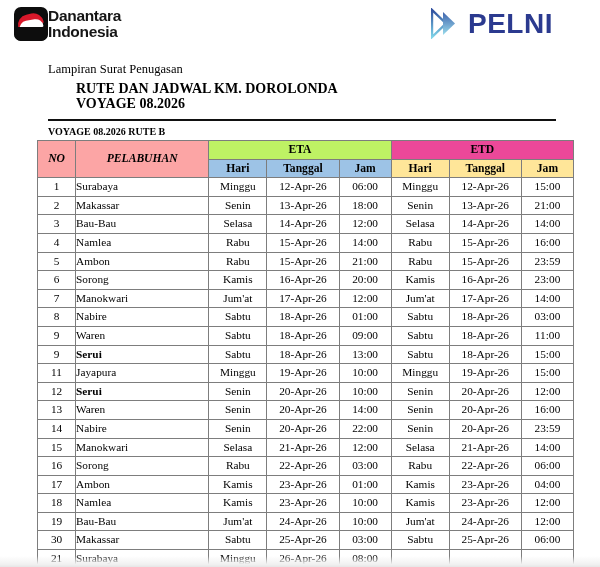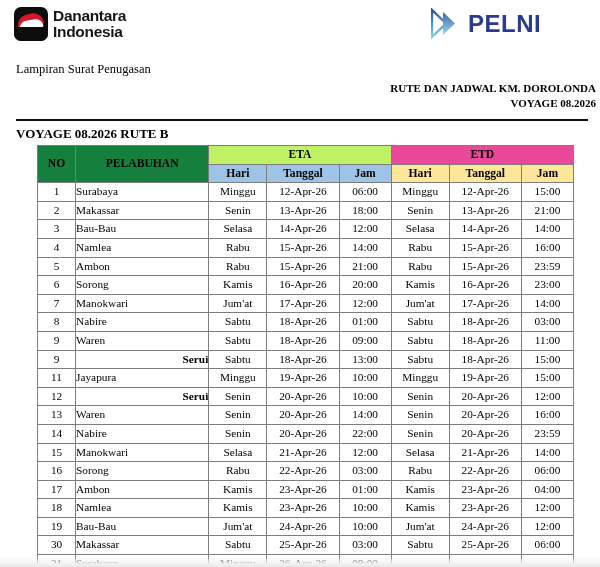--- a/index.html
+++ b/index.html
@@ -21,21 +21,20 @@
     position: relative;
     height: 52px;
     width: 600px;
   }
   .danantara-logo {
     position: absolute;
     left: 14px;
     top: 7px;
     display: flex;
     align-items: center;
-    gap: 5px;
   }
   .danantara-mark {
     width: 34px;
     height: 34px;
     background: #0d0d0d;
     border-radius: 7px;
     position: relative;
     overflow: hidden;
     flex: none;
   }
@@ -86,52 +85,52 @@
     gap: 4px;
   }
   .pelni-mark {
     width: 33px;
     height: 31px;
     flex: none;
   }
   .pelni-text {
     font-family: "Liberation Sans", sans-serif;
     font-weight: bold;
-    font-size: 24px;
+    font-size: 28px;
     line-height: 27px;
     color: #2b3a8f;
     letter-spacing: 0.5px;
   }
 
   
   .doc-head {
     position: relative;
-    padding: 0 4px;
+    padding: 0 36px;
   }
   .lampiran {
     font-size: 12.5px;
     margin-top: 10px;
     margin-left: 12px;
   }
   .main-title {
-    text-align: right;
+    text-align: left;
     font-weight: bold;
-    font-size: 11px;
+    font-size: 14px;
     line-height: 15px;
     margin-top: 4px;
     margin-left: 40px;
   }
   .hr-thick {
     margin: 8px 8px 0 12px;
     border: 0;
     border-top: 2.5px solid #111111;
   }
   .voyage-sub {
     font-weight: bold;
-    font-size: 13px;
+    font-size: 10px;
     margin: 5px 0 3px 12px;
   }
 
   
   .table-wrap {
     padding: 0 26px 0 37px;
   }
   table.schedule {
     border-collapse: collapse;
     width: 537px;
@@ -145,30 +144,30 @@
     height: 17.6px;
     line-height: 17.6px;
     overflow: hidden;
     white-space: nowrap;
   }
   thead th {
     font-weight: bold;
     text-align: center;
     font-size: 11.6px;
   }
-  .h-no, .h-pel { background: #15803d; }
+  .h-no, .h-pel { background: #fca5a5; font-style: italic; }
   .h-eta       { background: #bef264; }
   .h-etd       { background: #ec4899; }
   .h-eta-sub   { background: #9dc3e6; }
   .h-etd-sub   { background: #ffe699; }
 
   td.c-no   { text-align: center; }
   td.c-pel  { text-align: left; padding-left: 7px; }
   td.c-mid  { text-align: center; }
-  td.bold   { font-weight: bold; text-align: right; }
+  td.bold   { font-weight: bold; }
 
   .col-no   { width: 38px; }
   .col-pel  { width: 133px; }
   .col-hari { width: 58px; }
   .col-tgl  { width: 72px; }
   .col-jam  { width: 52px; }
 
   
   .watermark {
     position: absolute;

